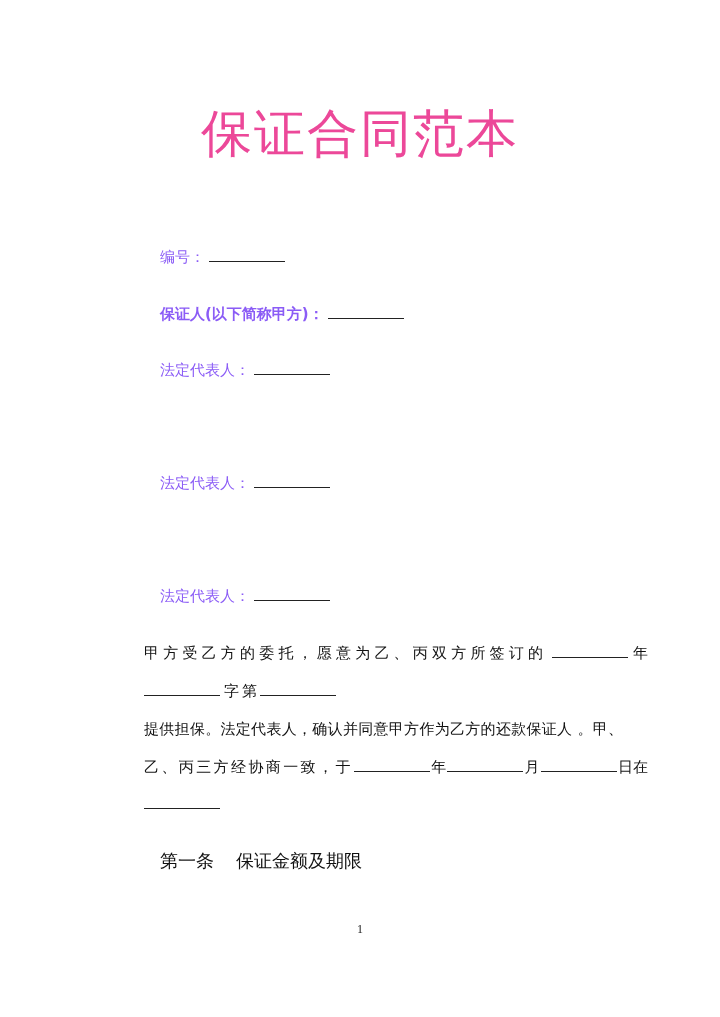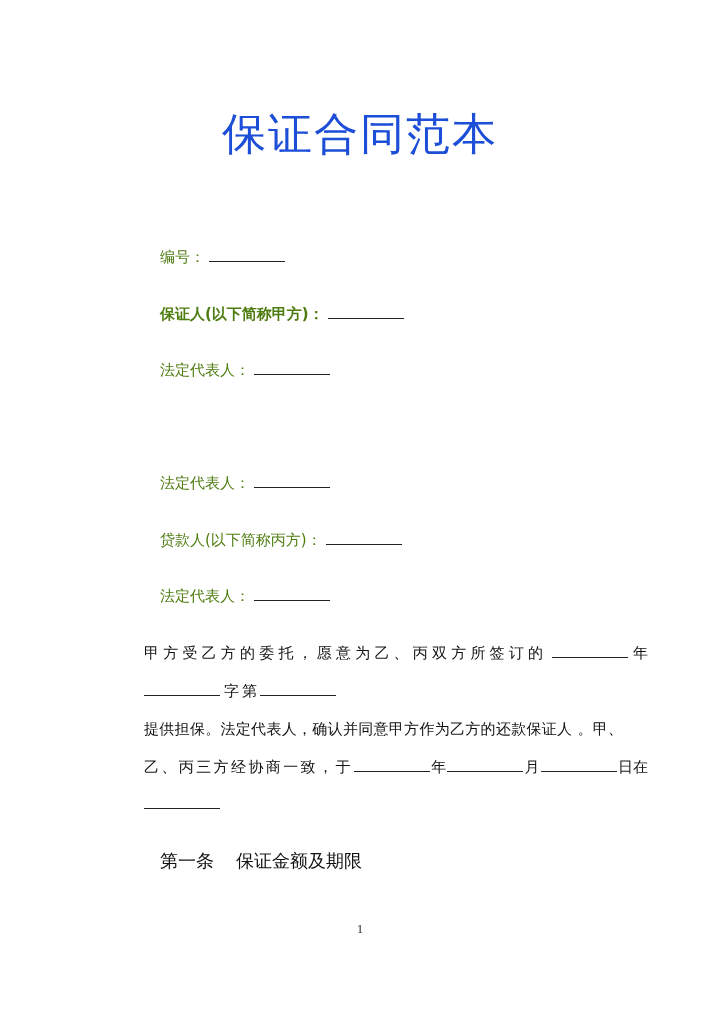--- a/index.html
+++ b/index.html
@@ -21,34 +21,34 @@
     width: 720px;
     height: 1017px;
     background: #ffffff;
   }
   .title {
     position: absolute;
     left: 0;
     width: 720px;
     top: 104px;
     text-align: center;
-    font-size: 44px;
+    font-size: 51px;
     letter-spacing: 2px;
     font-weight: normal;
     line-height: 60px;
-    color: #1d4ed8;
+    color: #ec4899;
   }
   .field {
     position: absolute;
     left: 160px;
     font-size: 15px;
     line-height: 22px;
     white-space: nowrap;
     font-family: "DejaVu Sans", "Liberation Sans", sans-serif;
-    color: #4d7c0f;
+    color: #8b5cf6;
   }
   .blank {
     display: inline-block;
     width: 76px;
     border-bottom: 1px solid #222;
     height: 14px;
     vertical-align: baseline;
     margin-left: 4px;
   }
   .para {
@@ -113,23 +113,20 @@
 
   <div class="field" style="top:359px;">
     <span>法定代表人：</span><span class="blank"></span>
   </div>
 
 
   <div class="field" style="top:472px;">
     <span>法定代表人：</span><span class="blank"></span>
   </div>
 
-  <div class="field" style="top:529px;">
-    <span>贷款人(以下简称丙方)：</span><span class="blank"></span>
-  </div>
 
   <div class="field" style="top:585px;">
     <span>法定代表人：</span><span class="blank"></span>
   </div>
 
   <div class="para" style="top:642px;">
     <div class="line" style="top:0;">
       <span style="letter-spacing:4.2px;">甲方受乙方的委托，愿意为乙、丙双方所签订的</span>
       <span class="ul"></span>
       <span>年</span>

